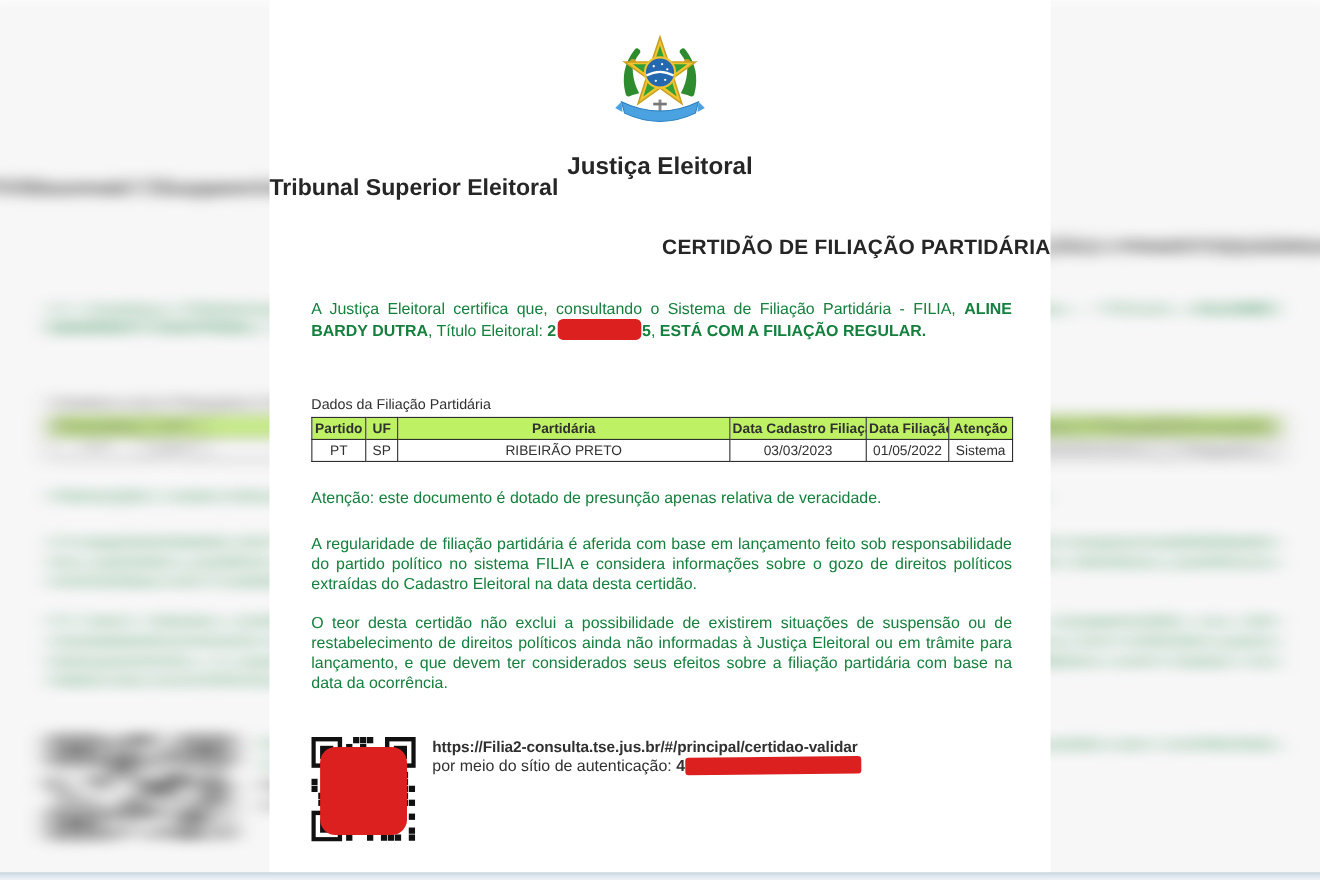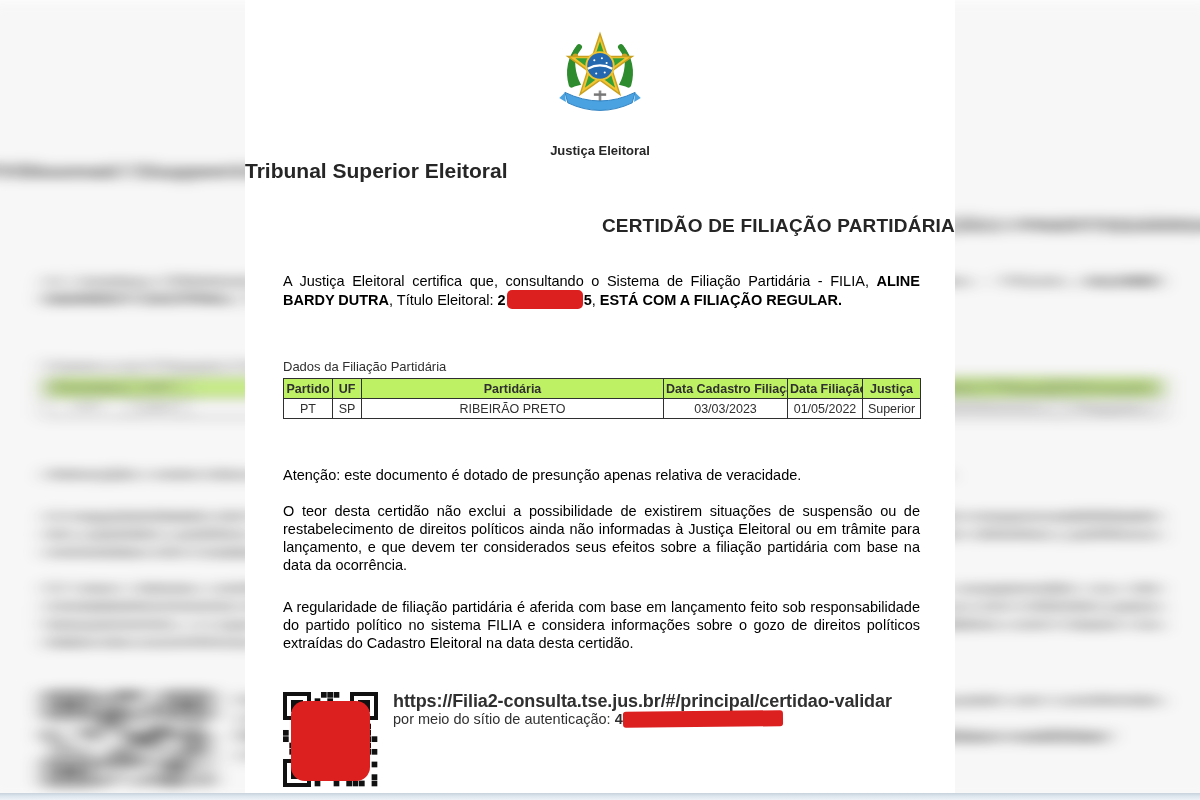--- a/index.html
+++ b/index.html
@@ -10,40 +10,40 @@
   
   .bg-layer{position:absolute;inset:0;z-index:0;overflow:hidden;}
   .page-clone{
     position:absolute;left:245px;top:0;width:710px;height:800px;background:#fff;
     transform:scaleX(1.75);transform-origin:50% 0;
     filter:blur(6px) contrast(0.92);opacity:.78;
   }
   
   .page{position:absolute;left:245px;top:0;width:710px;height:800px;background:#fff;z-index:1;}
   .crest{margin:28px auto 0;width:96px;height:90px;display:block;}
-  .org1{margin:23px 0 0;font-size:13px;line-height:19px;font-weight:bold;text-align:center;color:#262626;}
+  .org1{margin:23px 0 0;font-size:22px;line-height:19px;font-weight:bold;text-align:center;color:#262626;}
   .org2{margin:0 0 0;font-size:21px;line-height:21px;font-weight:bold;text-align:left;color:#262626;}
   .doc-title{margin:35px 0 0;font-size:19px;line-height:19px;font-weight:bold;text-align:right;color:#262626;letter-spacing:.2px;}
   .content{padding:0 35px 0 38px;}
   p{margin:0;}
-  .body-text{font-size:14.5px;line-height:18px;text-align:justify;color:#000000;}
+  .body-text{font-size:14.5px;line-height:18px;text-align:justify;color:#15803d;}
   .intro{margin-top:37px;}
   .tbl-caption{margin:50px 0 4px;font-size:13px;color:#303030;}
   table.filia{border-collapse:collapse;width:637px;font-size:12.5px;table-layout:fixed;}
   table.filia th,table.filia td{border:1.4px solid #2f2f2f;text-align:center;padding:1px 2px;height:17px;overflow:hidden;white-space:nowrap;}
   table.filia th{background:#bef264;font-weight:bold;}
-  .attn{margin-top:47px;}
+  .attn{margin-top:24px;}
   .p2{margin-top:24px;}
   .p3{margin-top:18px;}
   
   .footer{margin-top:40px;display:flex;gap:15px;align-items:flex-start;}
   .qr-wrap{position:relative;width:95px;height:95px;flex:0 0 auto;}
   .qr-wrap svg{display:block;width:95px;height:95px;}
   .footer-text{flex:1;font-size:14.5px;line-height:18px;}
-  .url-line{font-weight:bold;font-size:18px;letter-spacing:-.1px;}
+  .url-line{font-weight:bold;font-size:14px;letter-spacing:-.1px;}
   .code-line{white-space:nowrap;}
   
   .redaction{background:#dc1f1f;display:inline-block;}
   .redact-titulo{width:76px;height:19px;border-radius:5px;vertical-align:-4px;margin:0 1px;}
   .qr-redact{position:absolute;left:8px;top:9px;width:79px;height:80px;border-radius:14px;}
   .redact-code{width:160px;height:16px;border-radius:3px;vertical-align:-3px;transform:rotate(-.6deg);}
   
   .bottom-bar{position:absolute;left:0;right:0;bottom:0;height:7px;z-index:3;
     background:linear-gradient(180deg,#c6d2dc 0%,#dde6ee 45%,#edf2f7 100%);}
   b{font-weight:bold;}
@@ -290,38 +290,38 @@
             <col style="width:75px">
             <col style="width:58px">
         </colgroup>
         <thead>
           <tr>
             <th>Partido</th>
             <th>UF</th>
             <th>Partidária</th>
             <th>Data Cadastro Filiação</th>
             <th>Data Filiação</th>
-            <th>Justiça</th>
+            <th>Atenção</th>
           </tr>
         </thead>
         <tbody>
           <tr>
             <td>PT</td>
             <td>SP</td>
             <td>RIBEIRÃO PRETO</td>
             <td>03/03/2023</td>
             <td>01/05/2022</td>
-            <td>Superior</td>
+            <td>Sistema</td>
           </tr>
         </tbody>
       </table>
 
       <p class="body-text attn">Atenção: este documento é dotado de presunção apenas relativa de veracidade.</p>
+      <p class="body-text p2">A regularidade de filiação partidária é aferida com base em lançamento feito sob responsabilidade do partido político no sistema FILIA e considera informações sobre o gozo de direitos políticos extraídas do Cadastro Eleitoral na data desta certidão.</p>
       <p class="body-text p3">O teor desta certidão não exclui a possibilidade de existirem situações de suspensão ou de restabelecimento de direitos políticos ainda não informadas à Justiça Eleitoral ou em trâmite para lançamento, e que devem ter considerados seus efeitos sobre a filiação partidária com base na data da ocorrência.</p>
-      <p class="body-text p2">A regularidade de filiação partidária é aferida com base em lançamento feito sob responsabilidade do partido político no sistema FILIA e considera informações sobre o gozo de direitos políticos extraídas do Cadastro Eleitoral na data desta certidão.</p>
 
       <div class="footer">
         <div class="qr-wrap">
           <svg viewBox="0 0 95 95" xmlns="http://www.w3.org/2000/svg">
             <rect x="0" y="0" width="95" height="95" fill="#fff"></rect>
 
             <g fill="#111">
               <rect x="0" y="0" width="28" height="28"></rect>
                 <rect x="67" y="0" width="28" height="28"></rect>
                 <rect x="0" y="67" width="28" height="28"></rect>

